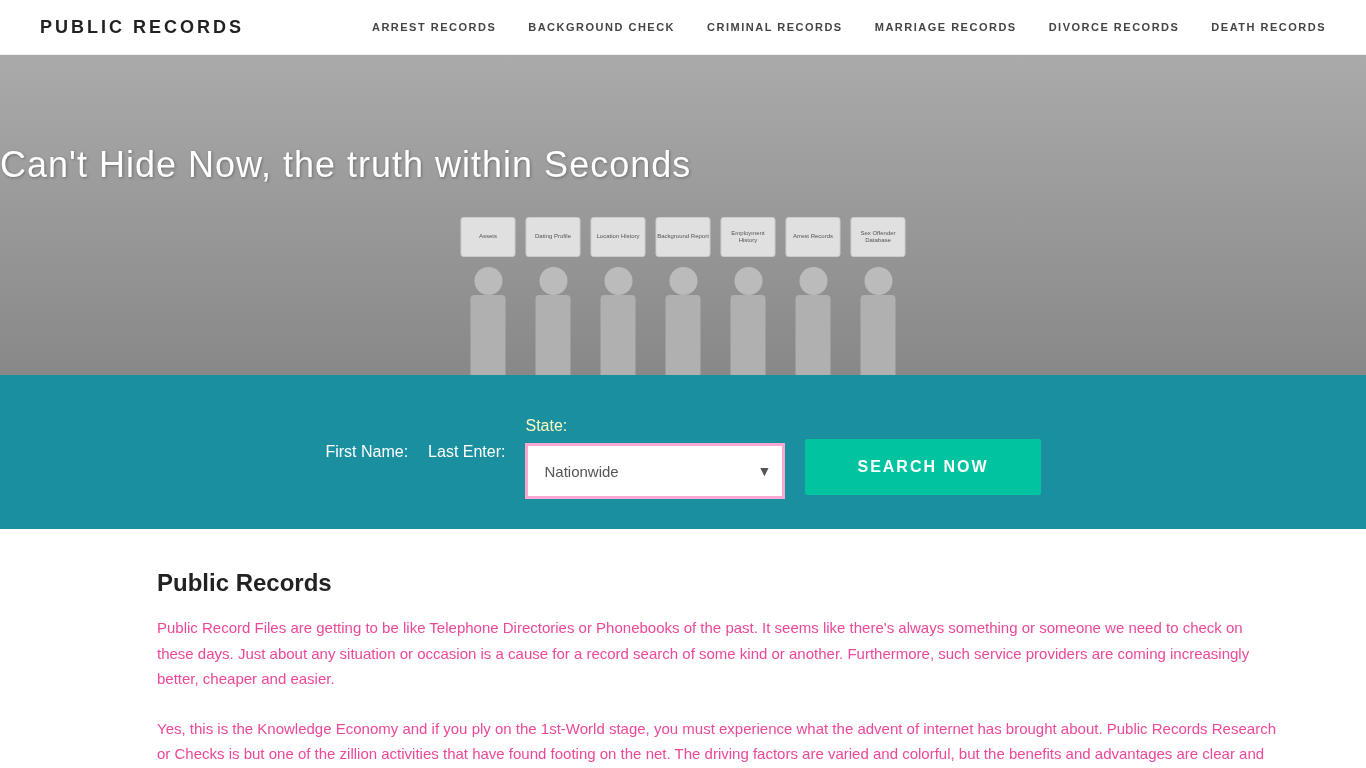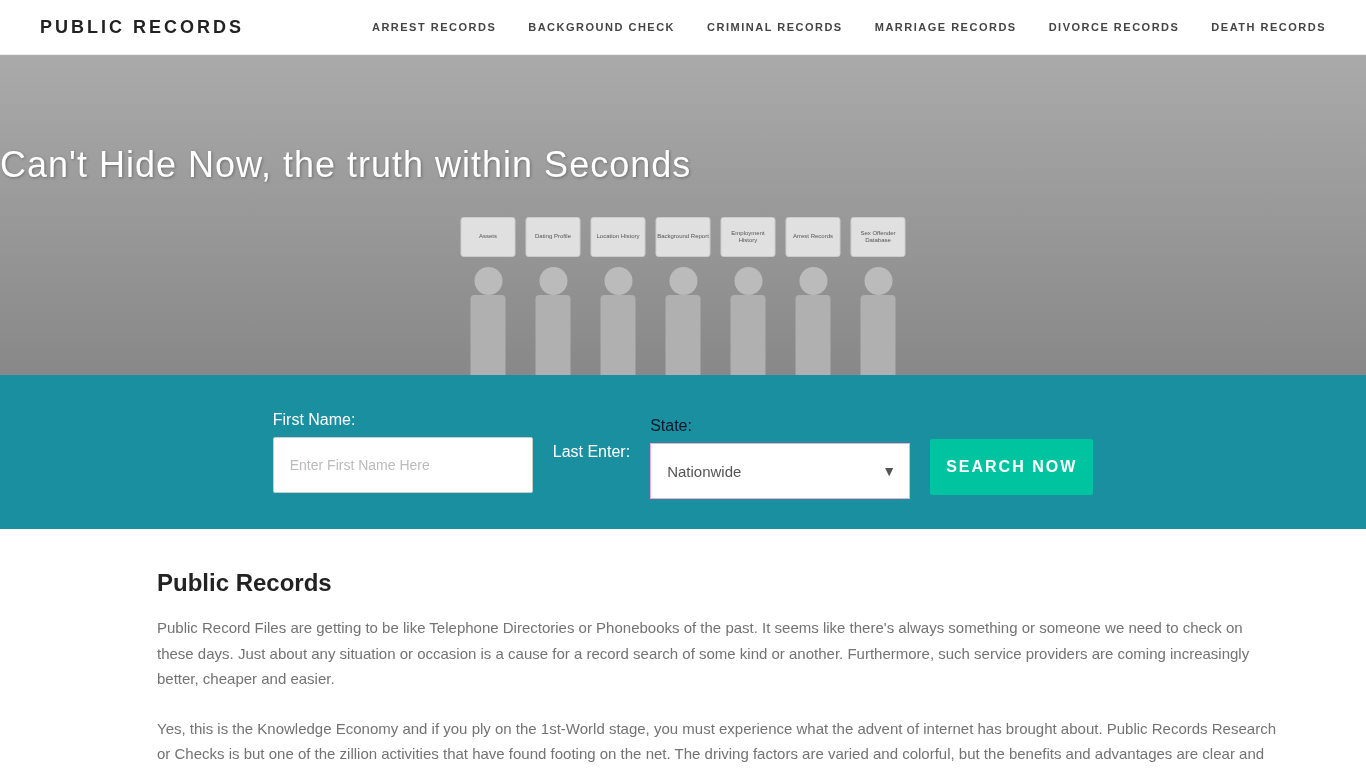--- a/index.html
+++ b/index.html
@@ -169,36 +169,36 @@
     }
 
     .state-select-wrap {
       display: flex;
       flex-direction: column;
       align-items: flex-start;
       gap: 8px;
     }
 
     .state-select-wrap label {
-      color: #0f172a;
+      color: #fef9c3;
       font-size: 16px;
       font-weight: normal;
       margin-top: 12px;
     }
 
     .state-select-container {
       position: relative;
       width: 260px;
     }
 
     .state-select-container select {
       width: 100%;
       height: 56px;
       padding: 0 40px 0 16px;
-      border: 1px solid #f9a8d4;
+      border: 3px solid #f9a8d4;
       border-radius: 0;
       font-size: 15px;
       color: #555;
       background: #fff;
       appearance: none;
       -webkit-appearance: none;
       outline: none;
       cursor: pointer;
     }
 
@@ -207,21 +207,21 @@
       right: 14px;
       top: 50%;
       transform: translateY(-50%);
       pointer-events: none;
       color: #555;
       font-size: 14px;
     }
 
     .search-btn {
       height: 56px;
-      padding: 0 16px;
+      padding: 0 52px;
       background: #00c4a0;
       color: #fff;
       border: none;
       border-radius: 2px;
       font-size: 16px;
       font-weight: bold;
       letter-spacing: 2px;
       cursor: pointer;
       text-transform: uppercase;
       margin-top: 30px;
@@ -238,21 +238,21 @@
 
     .content h2 {
       font-size: 24px;
       font-weight: bold;
       color: #222;
       margin-bottom: 18px;
     }
 
     .content p {
       font-size: 15px;
-      color: #737373;
+      color: #ec4899;
       line-height: 1.7;
       margin-bottom: 24px;
     }
   </style>
 </head>
 <body>
 
 <header>
   <div class="site-logo">PUBLIC RECORDS</div>
   <nav>
@@ -318,21 +318,20 @@
         </div>
       <div class="person-head"></div>
       <div class="person-body"></div>
     </div>
   </div>
 </section>
 
 <div class="search-bar">
   <div class="search-field">
     <label>First Name:</label>
-    <input type="text" placeholder="Enter First Name Here" style="">
   </div>
   <div class="search-field">
     <label>Last Enter:</label>
   </div>
   <div class="state-select-wrap">
     <label>State:</label>
     <div class="state-select-container">
       <select id="state-select"><option value="Nationwide">Nationwide</option><option value="Alabama">Alabama</option><option value="Alaska">Alaska</option><option value="Arizona">Arizona</option><option value="Arkansas">Arkansas</option><option value="California">California</option><option value="Colorado">Colorado</option><option value="Connecticut">Connecticut</option><option value="Delaware">Delaware</option><option value="Florida">Florida</option><option value="Georgia">Georgia</option><option value="Hawaii">Hawaii</option><option value="Idaho">Idaho</option><option value="Illinois">Illinois</option><option value="Indiana">Indiana</option><option value="Iowa">Iowa</option><option value="Kansas">Kansas</option><option value="Kentucky">Kentucky</option><option value="Louisiana">Louisiana</option><option value="Maine">Maine</option><option value="Maryland">Maryland</option><option value="Massachusetts">Massachusetts</option><option value="Michigan">Michigan</option><option value="Minnesota">Minnesota</option><option value="Mississippi">Mississippi</option><option value="Missouri">Missouri</option><option value="Montana">Montana</option><option value="Nebraska">Nebraska</option><option value="Nevada">Nevada</option><option value="New Hampshire">New Hampshire</option><option value="New Jersey">New Jersey</option><option value="New Mexico">New Mexico</option><option value="New York">New York</option><option value="North Carolina">North Carolina</option><option value="North Dakota">North Dakota</option><option value="Ohio">Ohio</option><option value="Oklahoma">Oklahoma</option><option value="Oregon">Oregon</option><option value="Pennsylvania">Pennsylvania</option><option value="Rhode Island">Rhode Island</option><option value="South Carolina">South Carolina</option><option value="South Dakota">South Dakota</option><option value="Tennessee">Tennessee</option><option value="Texas">Texas</option><option value="Utah">Utah</option><option value="Vermont">Vermont</option><option value="Virginia">Virginia</option><option value="Washington">Washington</option><option value="West Virginia">West Virginia</option><option value="Wisconsin">Wisconsin</option><option value="Wyoming">Wyoming</option></select>
       <span class="select-arrow">▼</span>
     </div>

